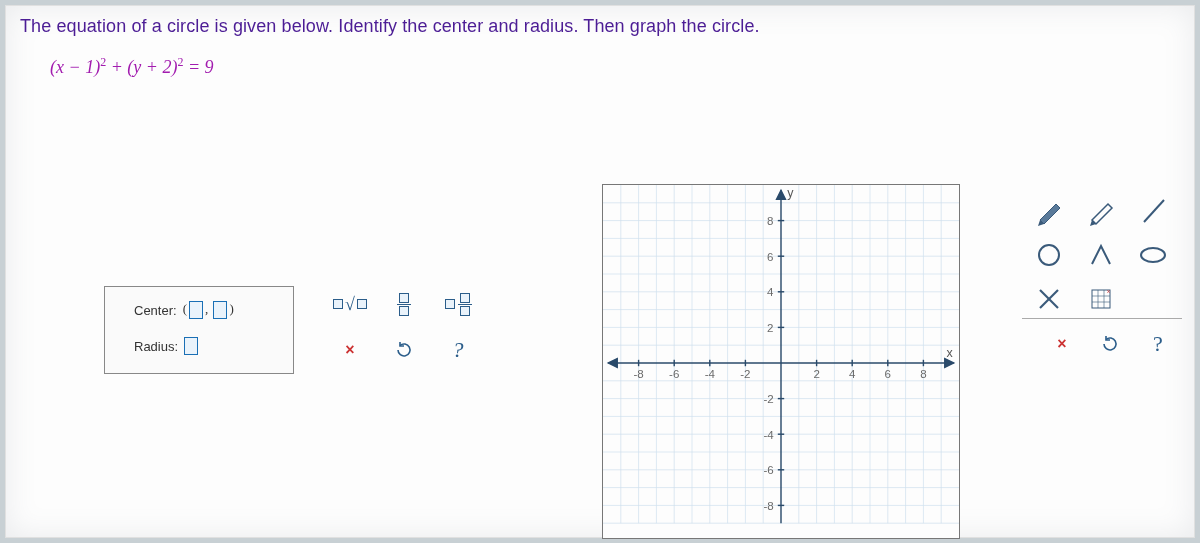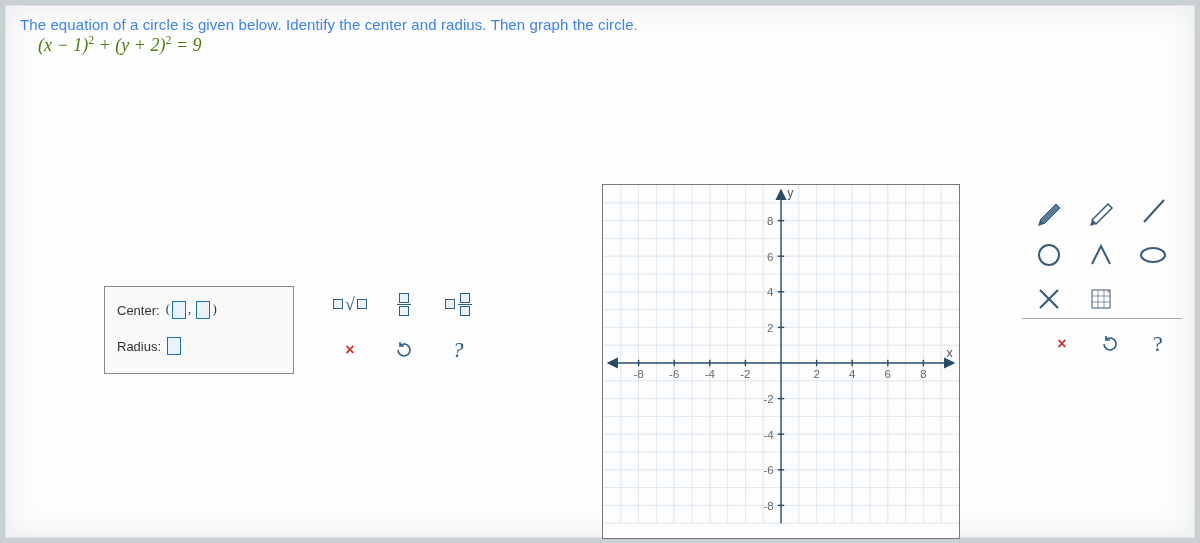--- a/index.html
+++ b/index.html
@@ -13,41 +13,42 @@
     .worksheet {
       background: #fdfdfd;
       width: 100%;
       height: 100%;
       padding: 10px 14px;
       position: relative;
       border: 1px solid #e0e0e0;
       box-shadow: inset 0 0 30px rgba(120,130,140,0.15);
     }
     .problem-text {
-      font-size: 15px;
-      color: #3b82f6;
+      font-size: 18px;
+      color: #4c1d95;
+      margin-bottom: 18px;
       letter-spacing: 0.1px;
     }
     .equation {
       font-family: "Times New Roman", serif;
       font-size: 18px;
       font-style: italic;
-      color: #4d7c0f;
-      margin-left: 18px;
+      color: #a21caf;
+      margin-left: 30px;
     }
     .equation sup { font-size: 12px; font-style: normal; }
 
     .input-panel {
       position: absolute;
       left: 98px;
       top: 280px;
       width: 190px;
       border: 1px solid #888;
       background: #fafafa;
-      padding: 14px 12px;
+      padding: 14px 29px;
     }
     .input-row {
       display: flex;
       align-items: center;
       font-size: 13px;
       color: #333;
       margin-bottom: 18px;
     }
     .input-row:last-child { margin-bottom: 4px; text-align: center; }
     .ibox {

